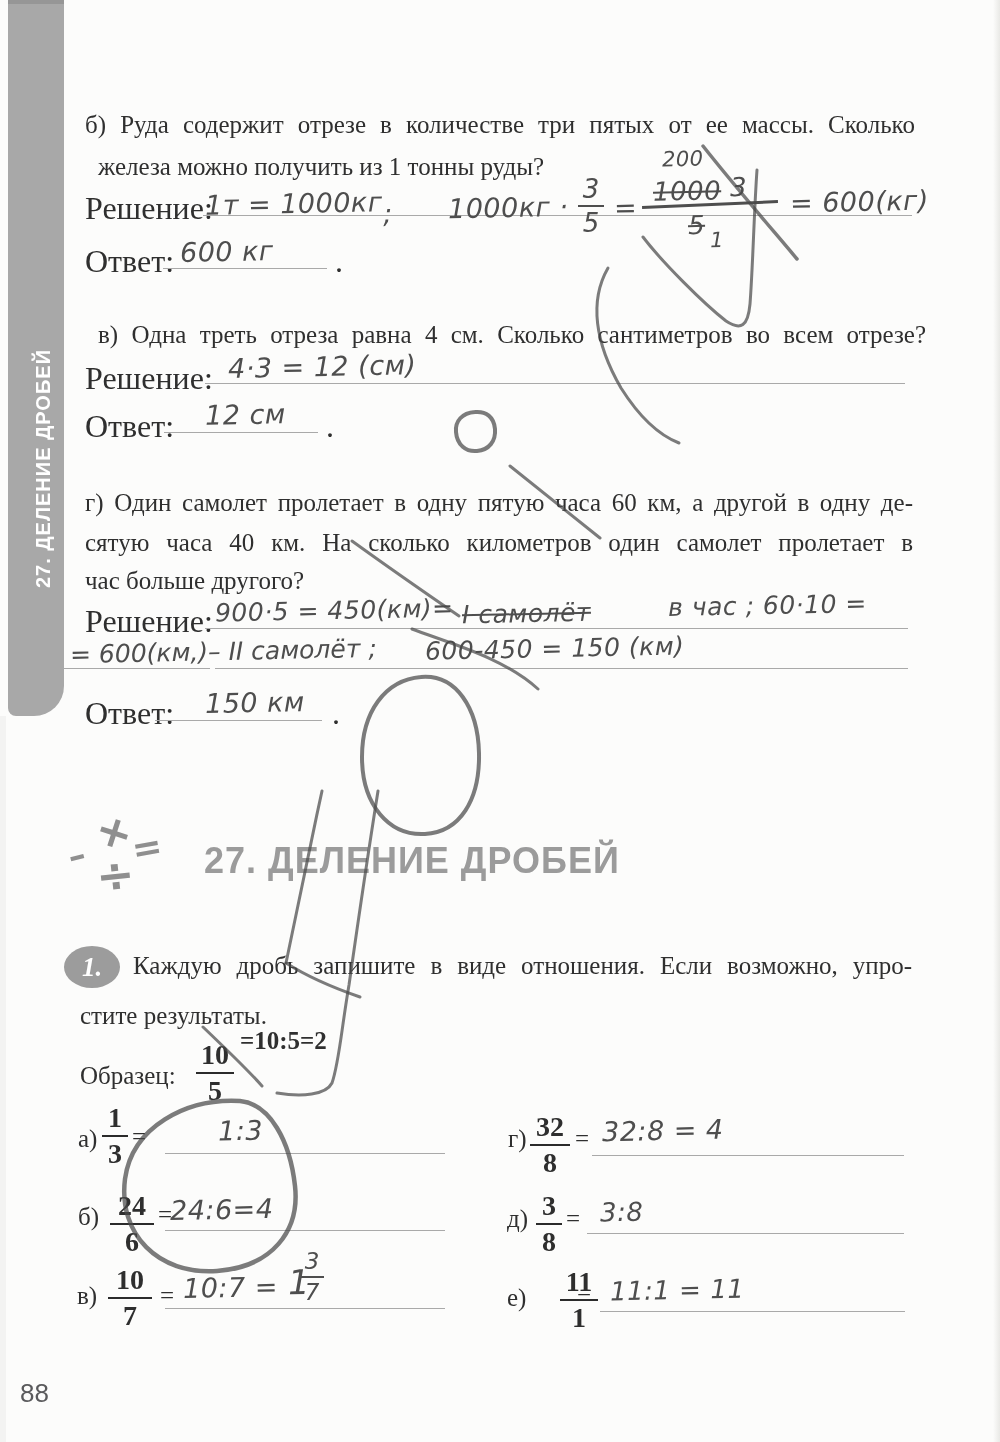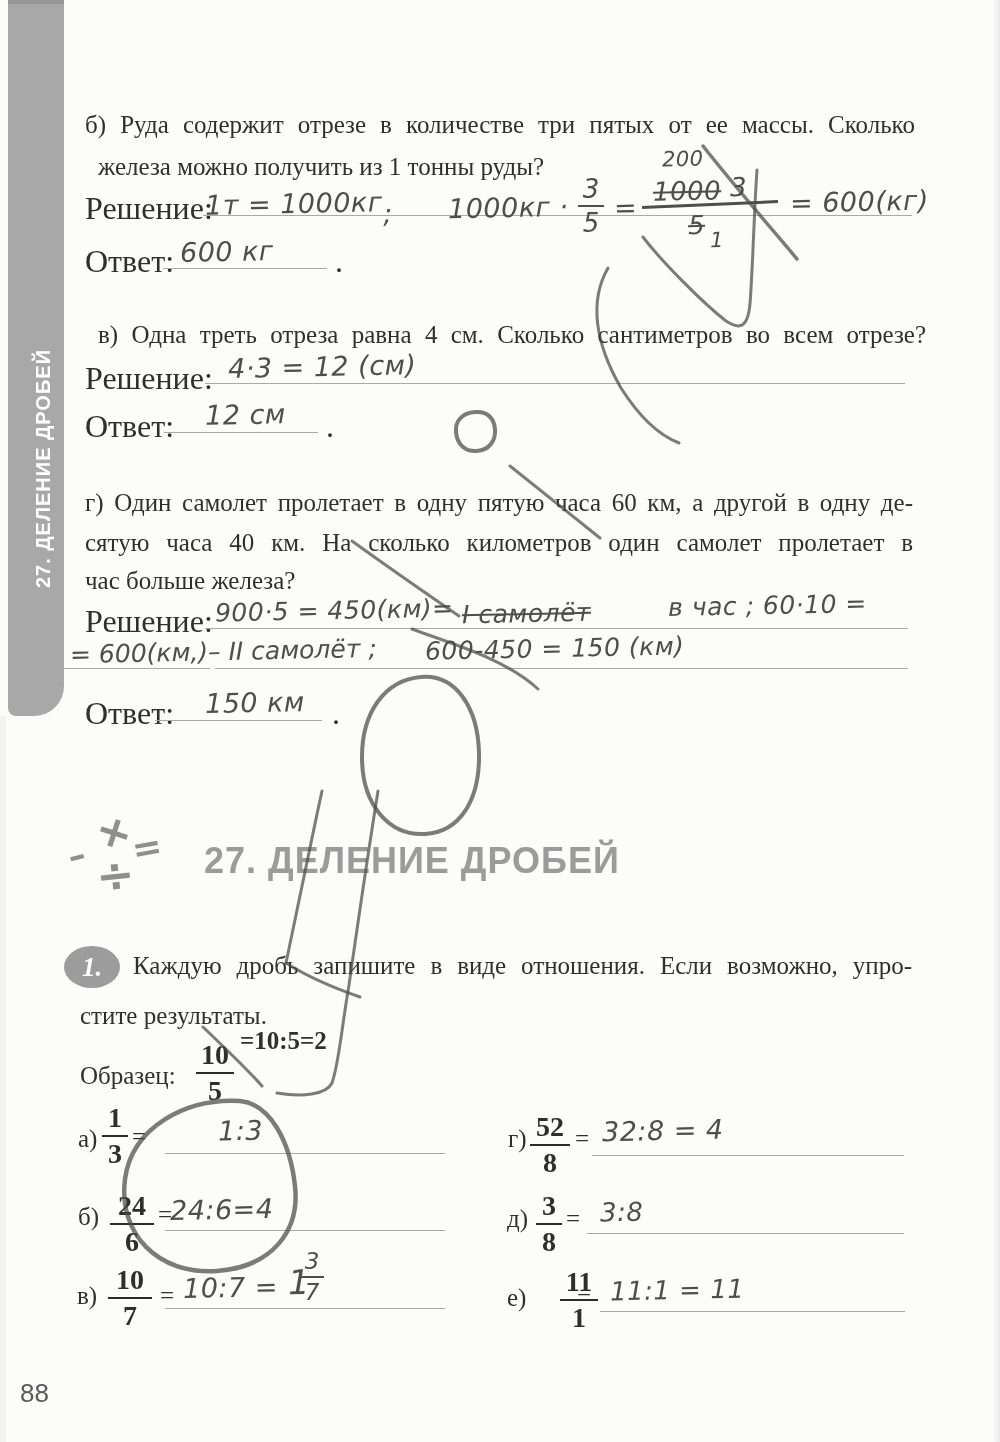--- a/index.html
+++ b/index.html
@@ -78,21 +78,21 @@
 <div class="abs lbl" style="left:85px;top:360px;">Решение:</div>
 <div class="abs uline" style="left:205px;top:383px;width:700px;"></div>
 <div class="abs hw" style="left:228px;top:351px;font-size:27px;">4·3 = 12 (см)</div>
 <div class="abs lbl" style="left:85px;top:408px;">Ответ:</div>
 <div class="abs uline" style="left:164px;top:432px;width:154px;"></div>
 <div class="abs hw" style="left:205px;top:399px;font-size:27px;">12 см</div>
 <div class="abs lbl" style="left:326px;top:408px;">.</div>
 
 <div class="abs print jl" style="left:85px;top:488px;width:828px;">г) Один самолет пролетает в одну пятую часа 60 км, а другой в одну де-</div>
 <div class="abs print jl" style="left:85px;top:528px;width:828px;">сятую часа 40 км. На сколько километров один самолет пролетает в</div>
-<div class="abs print" style="left:85px;top:566px;">час больше железа?</div>
+<div class="abs print" style="left:85px;top:566px;">час больше другого?</div>
 
 <div class="abs lbl" style="left:85px;top:603px;">Решение:</div>
 <div class="abs uline" style="left:205px;top:628px;width:703px;"></div>
 <div class="abs hw" style="left:215px;top:596px;font-size:25px;">900·5 = 450(км)=</div>
 <div class="abs hw strike" style="left:462px;top:599px;font-size:25px;">I самолёт</div>
 <div class="abs hw" style="left:668px;top:591px;font-size:25px;">в час ; 60·10 =</div>
 <div class="abs uline" style="left:64px;top:668px;width:146px;"></div>
 <div class="abs uline" style="left:215px;top:668px;width:693px;"></div>
 <div class="abs hw" style="left:70px;top:637px;font-size:25px;letter-spacing:0;">= 600(км,)– II самолёт ;</div>
 <div class="abs hw" style="left:425px;top:634px;font-size:25px;">600-450 = 150 (км)</div>
@@ -125,21 +125,21 @@
 <div class="abs pfrac" style="left:102px;top:1104px;width:26px;">
   <div>1</div>
   <div class="den">3</div>
 </div>
 <div class="abs print" style="left:132px;top:1122px;">=</div>
 <div class="abs uline" style="left:165px;top:1153px;width:280px;"></div>
 <div class="abs hw" style="left:218px;top:1115px;font-size:27px;">1:3</div>
 
 <div class="abs print" style="left:508px;top:1124px;">г)</div>
 <div class="abs pfrac" style="left:530px;top:1113px;width:40px;">
-  <div>52</div>
+  <div>32</div>
   <div class="den">8</div>
 </div>
 <div class="abs print" style="left:575px;top:1124px;">=</div>
 <div class="abs uline" style="left:592px;top:1155px;width:312px;"></div>
 <div class="abs hw" style="left:602px;top:1115px;font-size:27px;">32:8 = 4</div>
 
 <div class="abs print" style="left:78px;top:1202px;">б)</div>
 <div class="abs pfrac" style="left:110px;top:1192px;width:44px;">
   <div>24</div>
   <div class="den">6</div>

